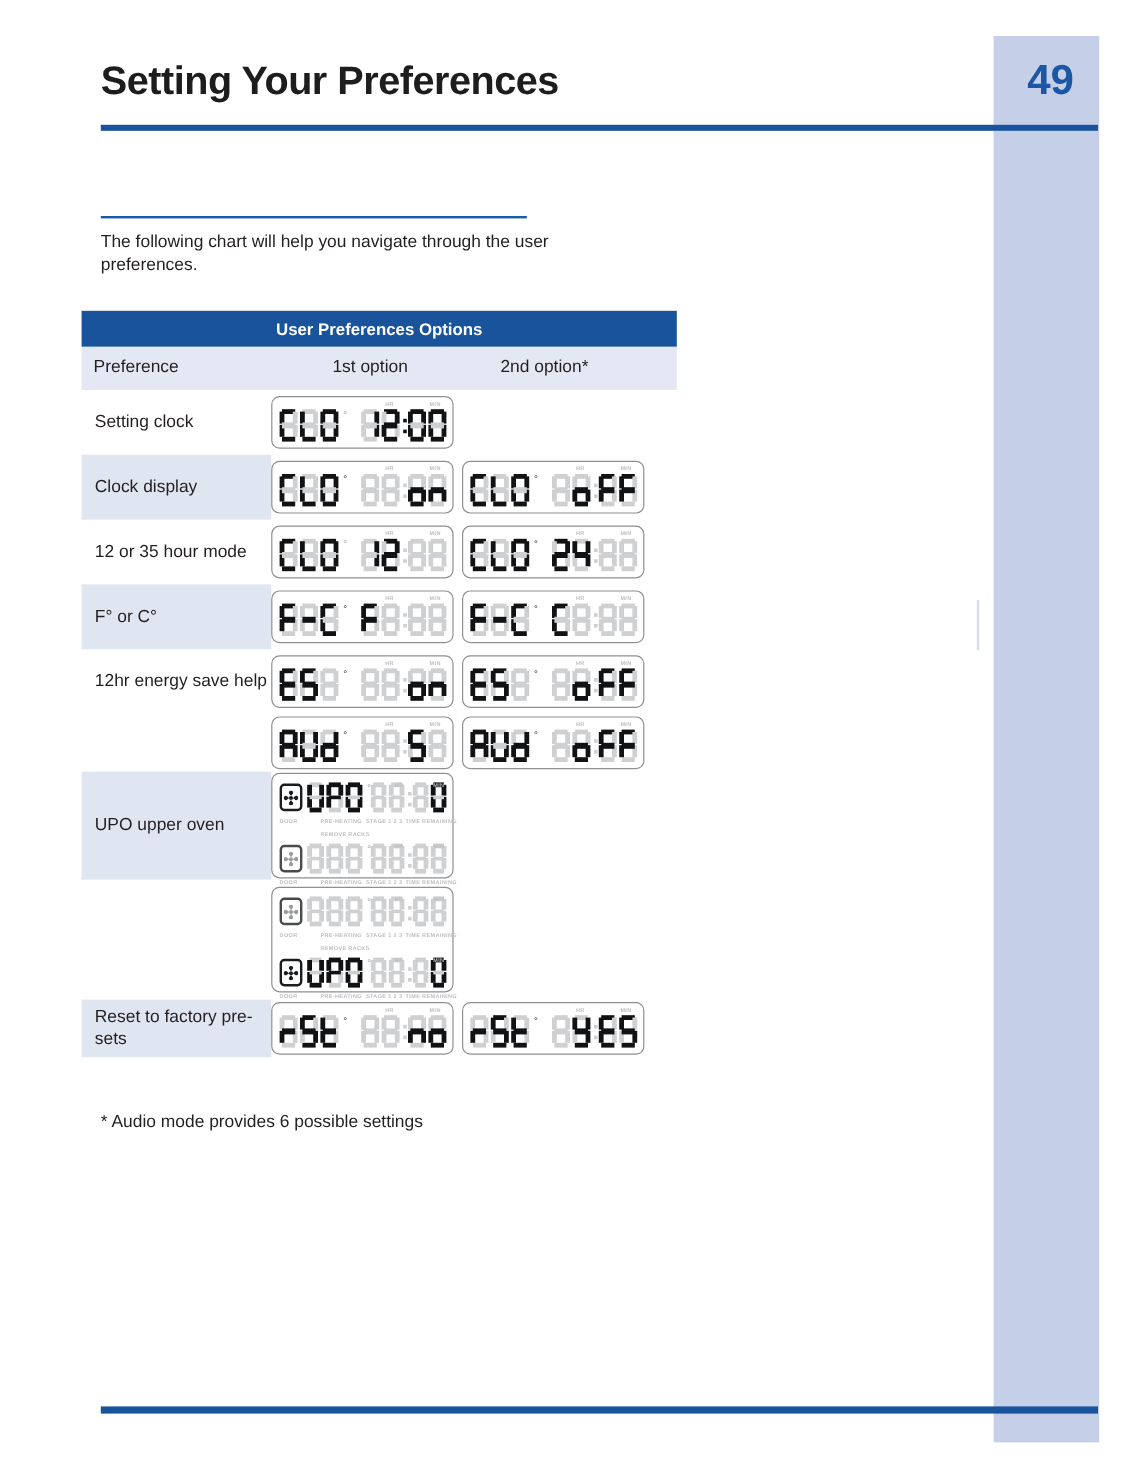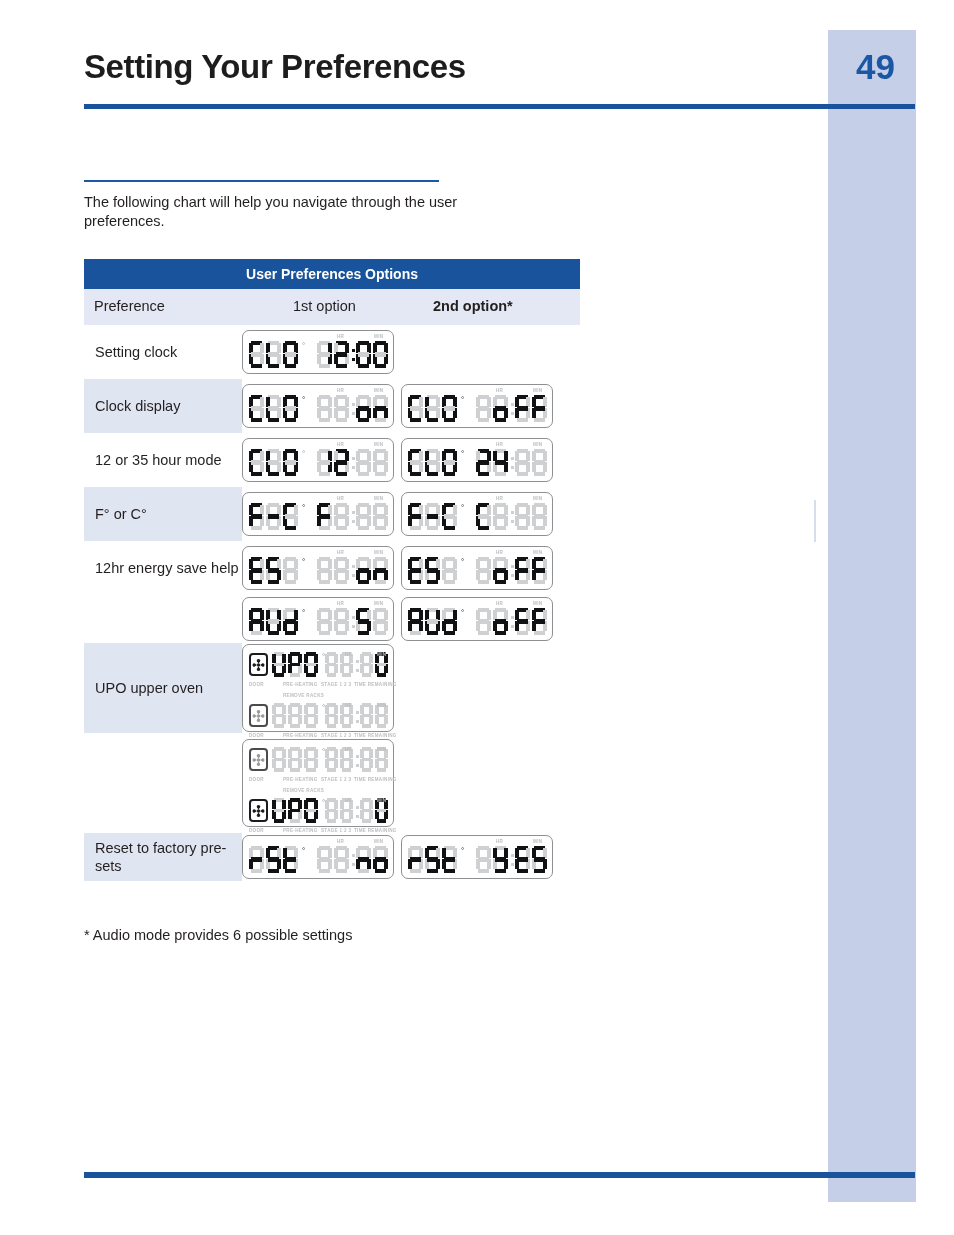--- a/index.html
+++ b/index.html
@@ -50,33 +50,33 @@
   .sec-rule{
     position:absolute; left:84px; top:180px; width:355px; height:2px;
     background:#1b5aa8;
   }
   .intro{
     position:absolute; left:84px; top:193px; width:400px;
     font-size:14.5px; line-height:19px; color:#231f20;
   }
 
   
-  .tbl{position:absolute; left:84px; top:259px; width:496px;}
+  .tbl{position:absolute; left:68px; top:259px; width:496px;}
   .tbl-head{
     height:30px; background:#19539c; color:#ffffff;
     display:flex; align-items:center; justify-content:center;
     font-size:14px; font-weight:bold;
   }
   .tbl-subhead{
     height:36px; background:#e4e8f4;
     position:relative; font-size:14.5px; color:#231f20;
   }
   .tbl-subhead .c1{position:absolute; left:10px; top:9px;}
   .tbl-subhead .c2{position:absolute; left:209px; top:9px;}
-  .tbl-subhead .c3{position:absolute; left:349px; top:9px;font-weight:bold;}
+  .tbl-subhead .c3{position:absolute; left:349px; top:9px;}
 
   .row{position:relative; width:496px;}
   .row .pref{
     position:absolute; left:0; top:0; width:158px; height:100%;
     box-sizing:border-box; padding:0 0 0 11px;
     display:flex; align-items:center;
     font-size:14.5px; line-height:18px; color:#231f20;
   }
   .row.shaded .pref{background:#e0e5f2;}
   .opts{

